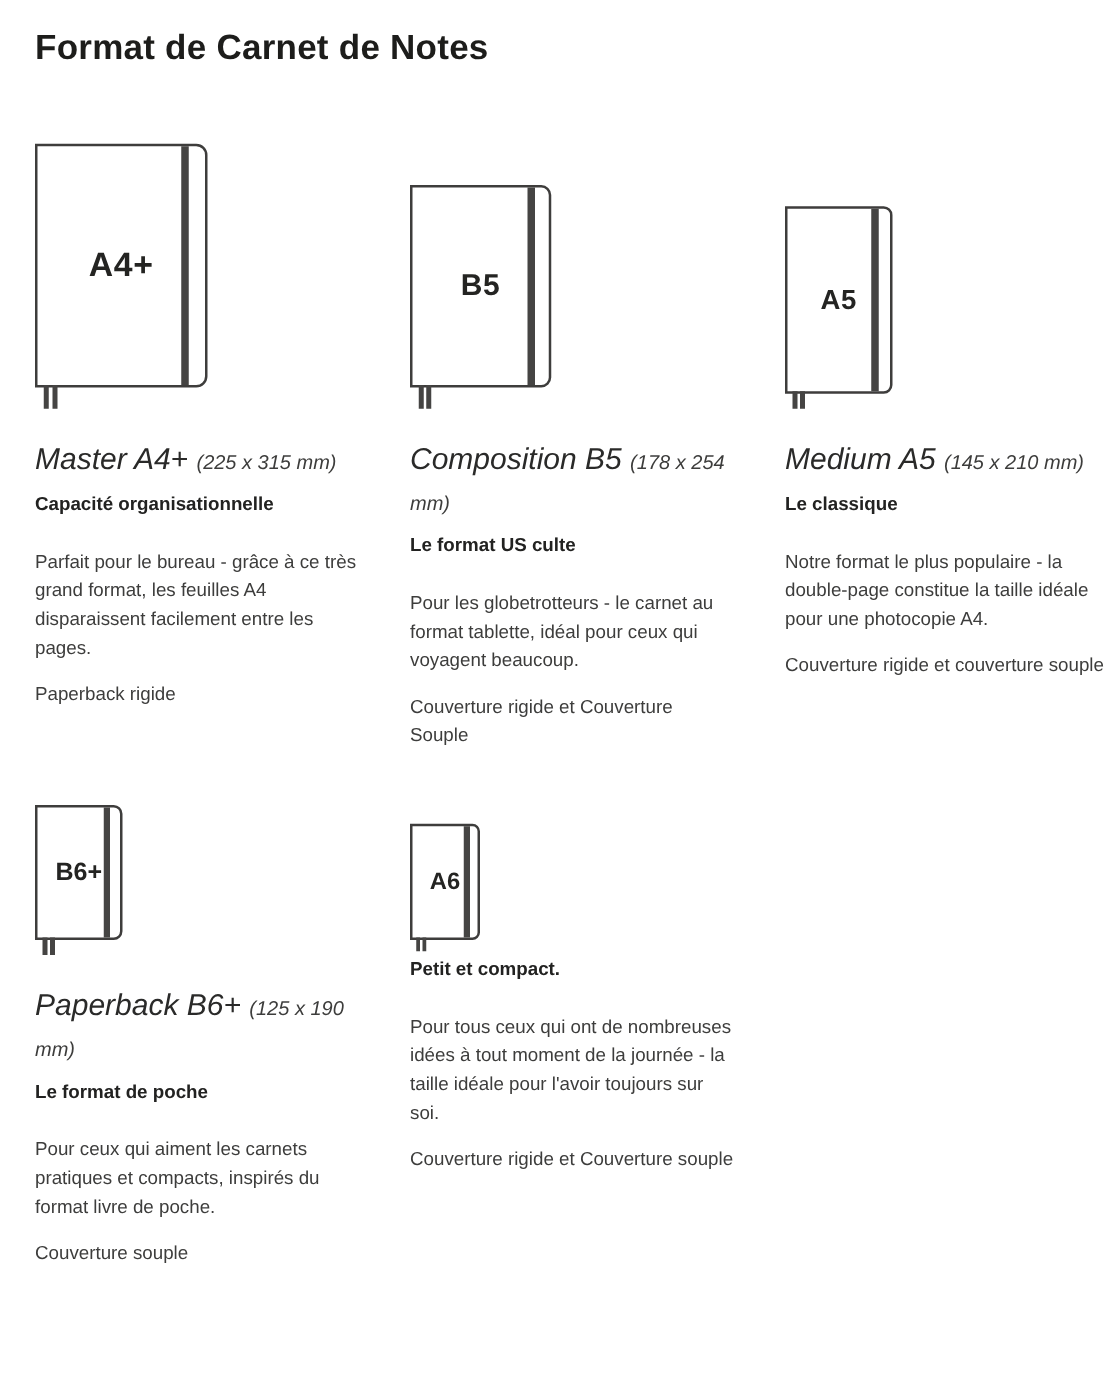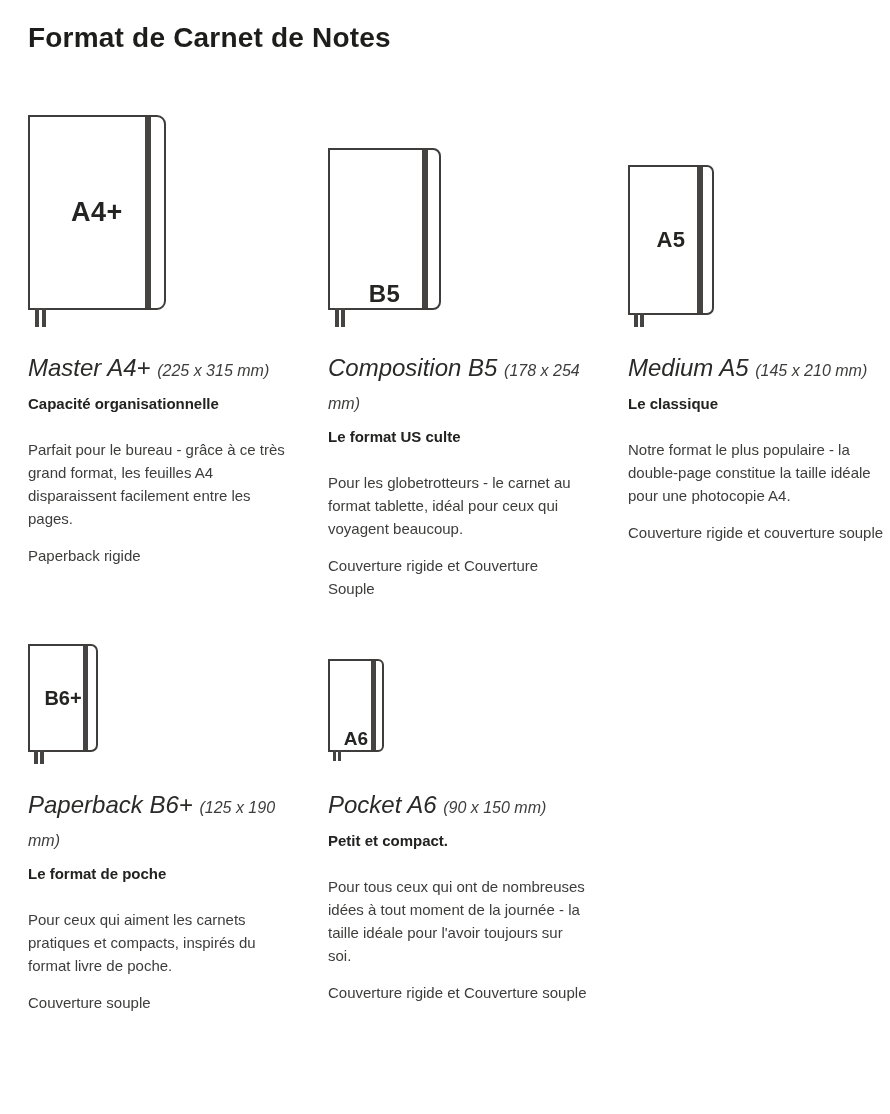--- a/index.html
+++ b/index.html
@@ -68,42 +68,42 @@
     background:var(--nb-band);
   }
   
   .nb-a4{width:138px;height:195px;border-radius:0 9px 9px 0;margin-bottom:19px;}
   .nb-a4 .nb-label{font-size:27px;}
   .nb-a4 .band{width:6px;right:13px;}
   .nb-a4 .ribbon{width:4px;height:19px;}
   .nb-a4 .r1{left:5px;}
   .nb-a4 .r2{left:12px;}
 
-  .nb-b5{width:113px;height:162px;border-radius:0 8px 8px 0;margin-bottom:19px;align-items:flex-end;}
+  .nb-b5{width:113px;height:162px;border-radius:0 8px 8px 0;margin-bottom:19px;}
   .nb-b5 .nb-label{font-size:24px;}
   .nb-b5 .band{width:6px;right:11px;}
   .nb-b5 .ribbon{width:4px;height:19px;}
   .nb-b5 .r1{left:5px;}
   .nb-b5 .r2{left:11px;}
 
   .nb-a5{width:86px;height:150px;border-radius:0 7px 7px 0;margin-bottom:14px;}
   .nb-a5 .nb-label{font-size:22px;}
   .nb-a5 .band{width:6px;right:9px;}
   .nb-a5 .ribbon{width:4px;height:14px;}
   .nb-a5 .r1{left:4px;}
   .nb-a5 .r2{left:10px;}
 
   .nb-b6{width:70px;height:108px;border-radius:0 7px 7px 0;margin-bottom:14px;}
   .nb-b6 .nb-label{font-size:20px;letter-spacing:0;}
   .nb-b6 .band{width:5px;right:8px;}
   .nb-b6 .ribbon{width:4px;height:14px;}
   .nb-b6 .r1{left:4px;}
   .nb-b6 .r2{left:10px;}
 
-  .nb-a6{width:56px;height:93px;border-radius:0 6px 6px 0;margin-bottom:14px;align-items:flex-end;}
+  .nb-a6{width:56px;height:93px;border-radius:0 6px 6px 0;margin-bottom:14px;}
   .nb-a6 .nb-label{font-size:19px;letter-spacing:0;}
   .nb-a6 .band{width:5px;right:6px;}
   .nb-a6 .ribbon{width:3px;height:11px;}
   .nb-a6 .r1{left:3px;}
   .nb-a6 .r2{left:8px;}
 
   
   .card-title{
     margin:24px 0 8px 0;
     font-size:24px;
@@ -217,22 +217,18 @@
 
   <section class="card">
     <div class="notebook-slot slot-row2">
       <div class="notebook nb-a6">
         <span class="nb-label">A6</span>
         <span class="band"></span>
         <span class="ribbon r1"></span>
         <span class="ribbon r2"></span>
       </div>
     </div>
-    <h2 class="card-title">
-      <span class="name">Pocket A6</span>
-      <span class="dims">(90 x 150 mm)</span>
-    </h2>
     <p class="tagline">Petit et compact.</p>
     <p class="desc">Pour tous ceux qui ont de nombreuses idées à tout moment de la journée - la taille idéale pour l'avoir toujours sur soi.</p>
     <p class="cover">Couverture rigide et Couverture souple</p>
   </section>
 
 </div>
 
 </body></html>

